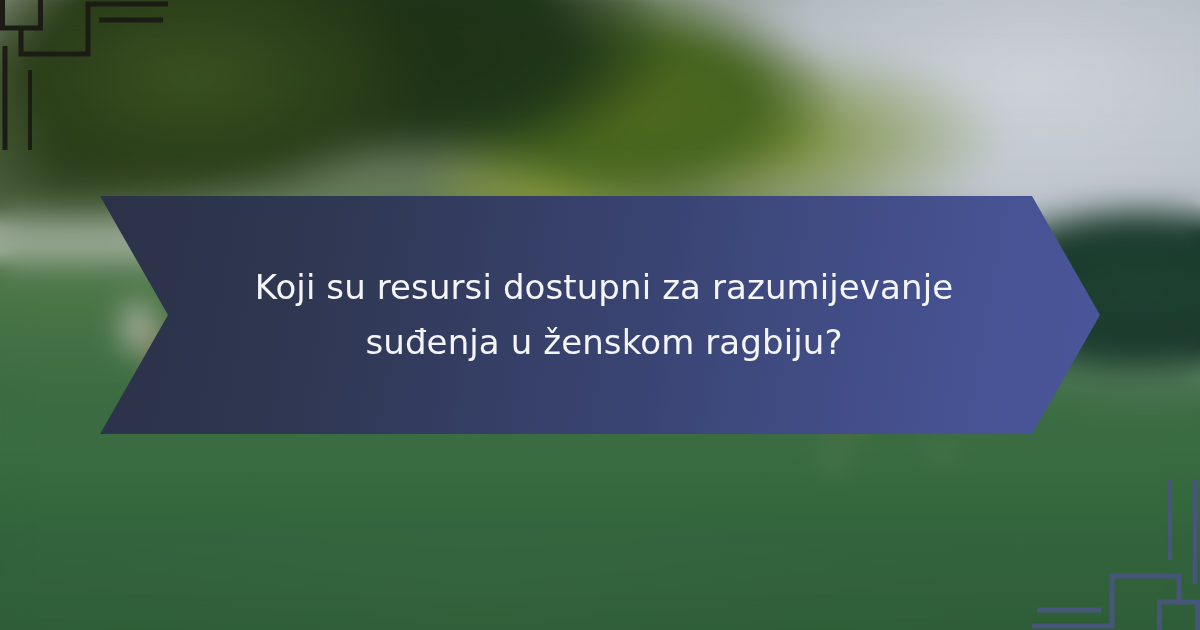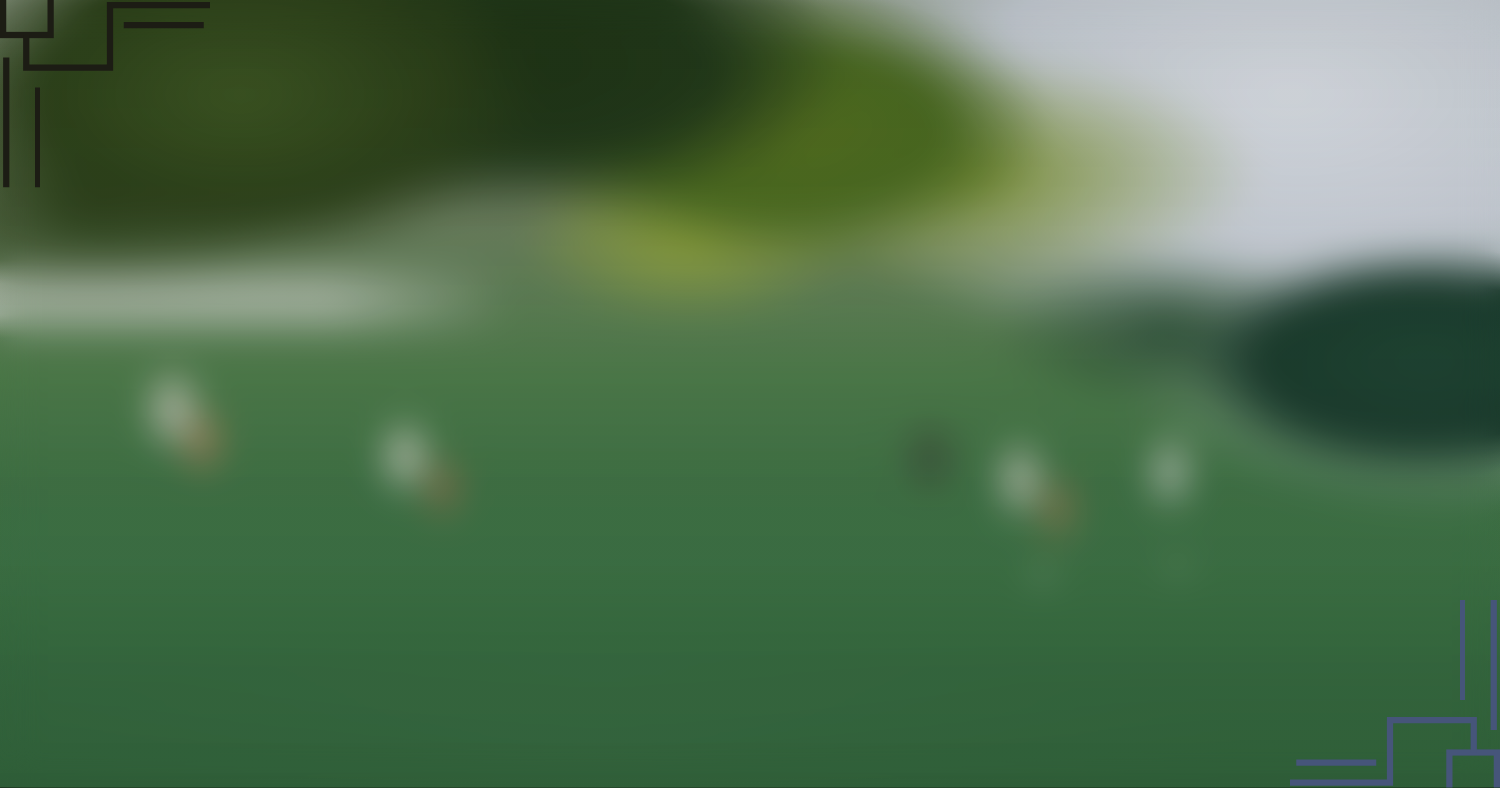--- a/index.html
+++ b/index.html
@@ -155,14 +155,17 @@
         <path d="M 21 28 L 21 54 L 88 54 L 88 4 L 168 4"></path>
         <path d="M 99 20 L 163 20"></path>
         <path d="M 5 46 L 5 150"></path>
       </g>
       <g fill="none" stroke="#46557a" stroke-width="4">
         <path d="M 30 70 L 30 150"></path>
       </g>
     </g>
   </svg>
 
+  <div class="banner">
+    <h1 class="banner-text">Koji su resursi dostupni za razumijevanje suđenja u ženskom ragbiju?</h1>
+  </div>
 
 </div>
 
 </body></html>

